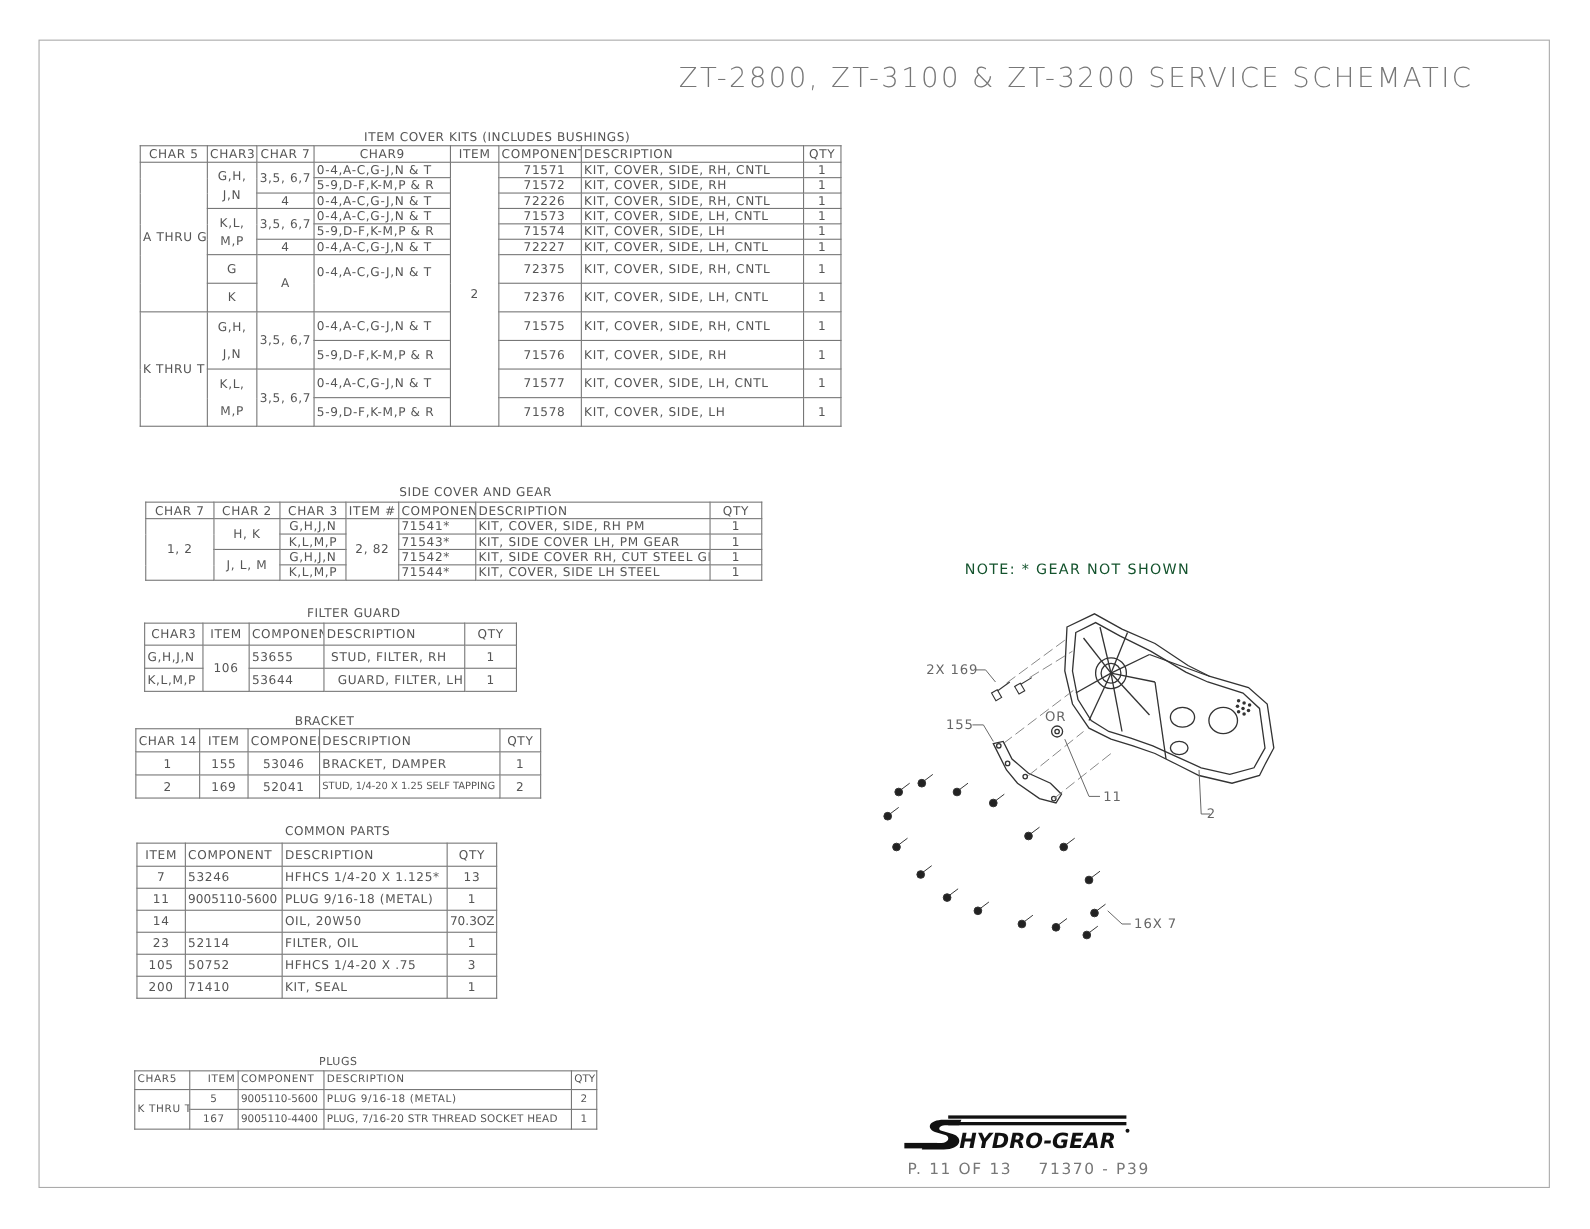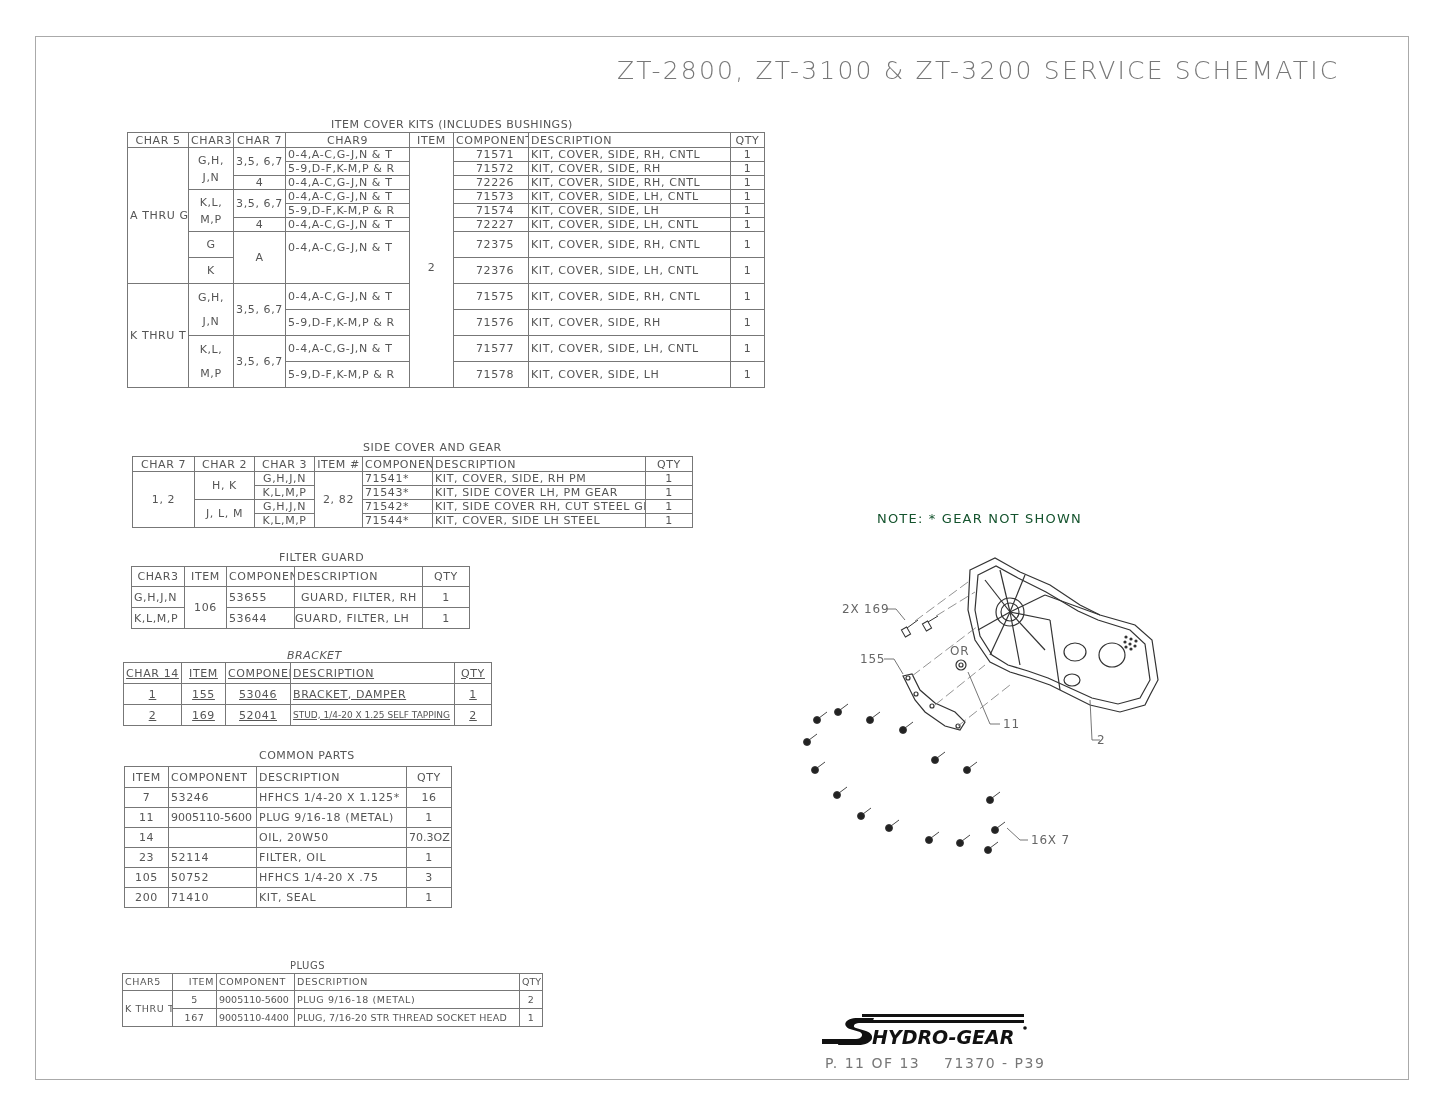--- a/index.html
+++ b/index.html
@@ -210,34 +210,34 @@
     <th>CHAR3</th>
     <th>ITEM</th>
     <th class="l">COMPONENT</th>
     <th class="l">DESCRIPTION</th>
     <th>QTY</th>
   </tr>
   <tr style="height:21px">
     <td class="l">G,H,J,N</td>
     <td class="c" rowspan="2">106</td>
     <td class="l">53655</td>
-    <td class="l" style="padding-left:6px">GUARD, FILTER, RH</td>
+    <td class="l" style="padding-left:6px">STUD, FILTER, RH</td>
     <td class="c">1</td>
   </tr>
   <tr style="height:21px">
     <td class="l">K,L,M,P</td>
     <td class="l">53644</td>
-    <td class="l" style="padding-left:0">GUARD, FILTER, LH</td>
+    <td class="l" style="padding-left:12px">GUARD, FILTER, LH</td>
     <td class="c">1</td>
   </tr>
 </tbody>
   </table>
 
-<div class="tcap" style="left:287px;top:649px;font-style:italic;">BRACKET</div>
-<table style="left:123px;top:662px;width:368px;text-decoration:underline;">
+<div class="tcap" style="left:268px;top:649px;">BRACKET</div>
+<table style="left:123px;top:662px;width:368px;">
   <colgroup>
     <col style="width:58px">
       <col style="width:44px">
       <col style="width:65px">
       <col style="width:164px">
       <col style="width:37px">
   </colgroup>
   <tbody>
       <tr style="height:21px">
     <th>CHAR 14</th>
@@ -275,21 +275,21 @@
       <tr style="height:21px">
     <th>ITEM</th>
     <th class="l">COMPONENT</th>
     <th class="l">DESCRIPTION</th>
     <th>QTY</th>
   </tr>
   <tr style="height:20px">
     <td class="c">7</td>
     <td class="l">53246</td>
     <td class="l">HFHCS 1/4-20 X 1.125*</td>
-    <td class="c">16</td>
+    <td class="c">13</td>
   </tr>
   <tr style="height:20px">
     <td class="c">11</td>
     <td class="l" style="letter-spacing:0;">9005110-5600</td>
     <td class="l">PLUG 9/16-18 (METAL)</td>
     <td class="c">1</td>
   </tr>
   <tr style="height:20px">
     <td class="c">14</td>
     <td class="l"></td>

